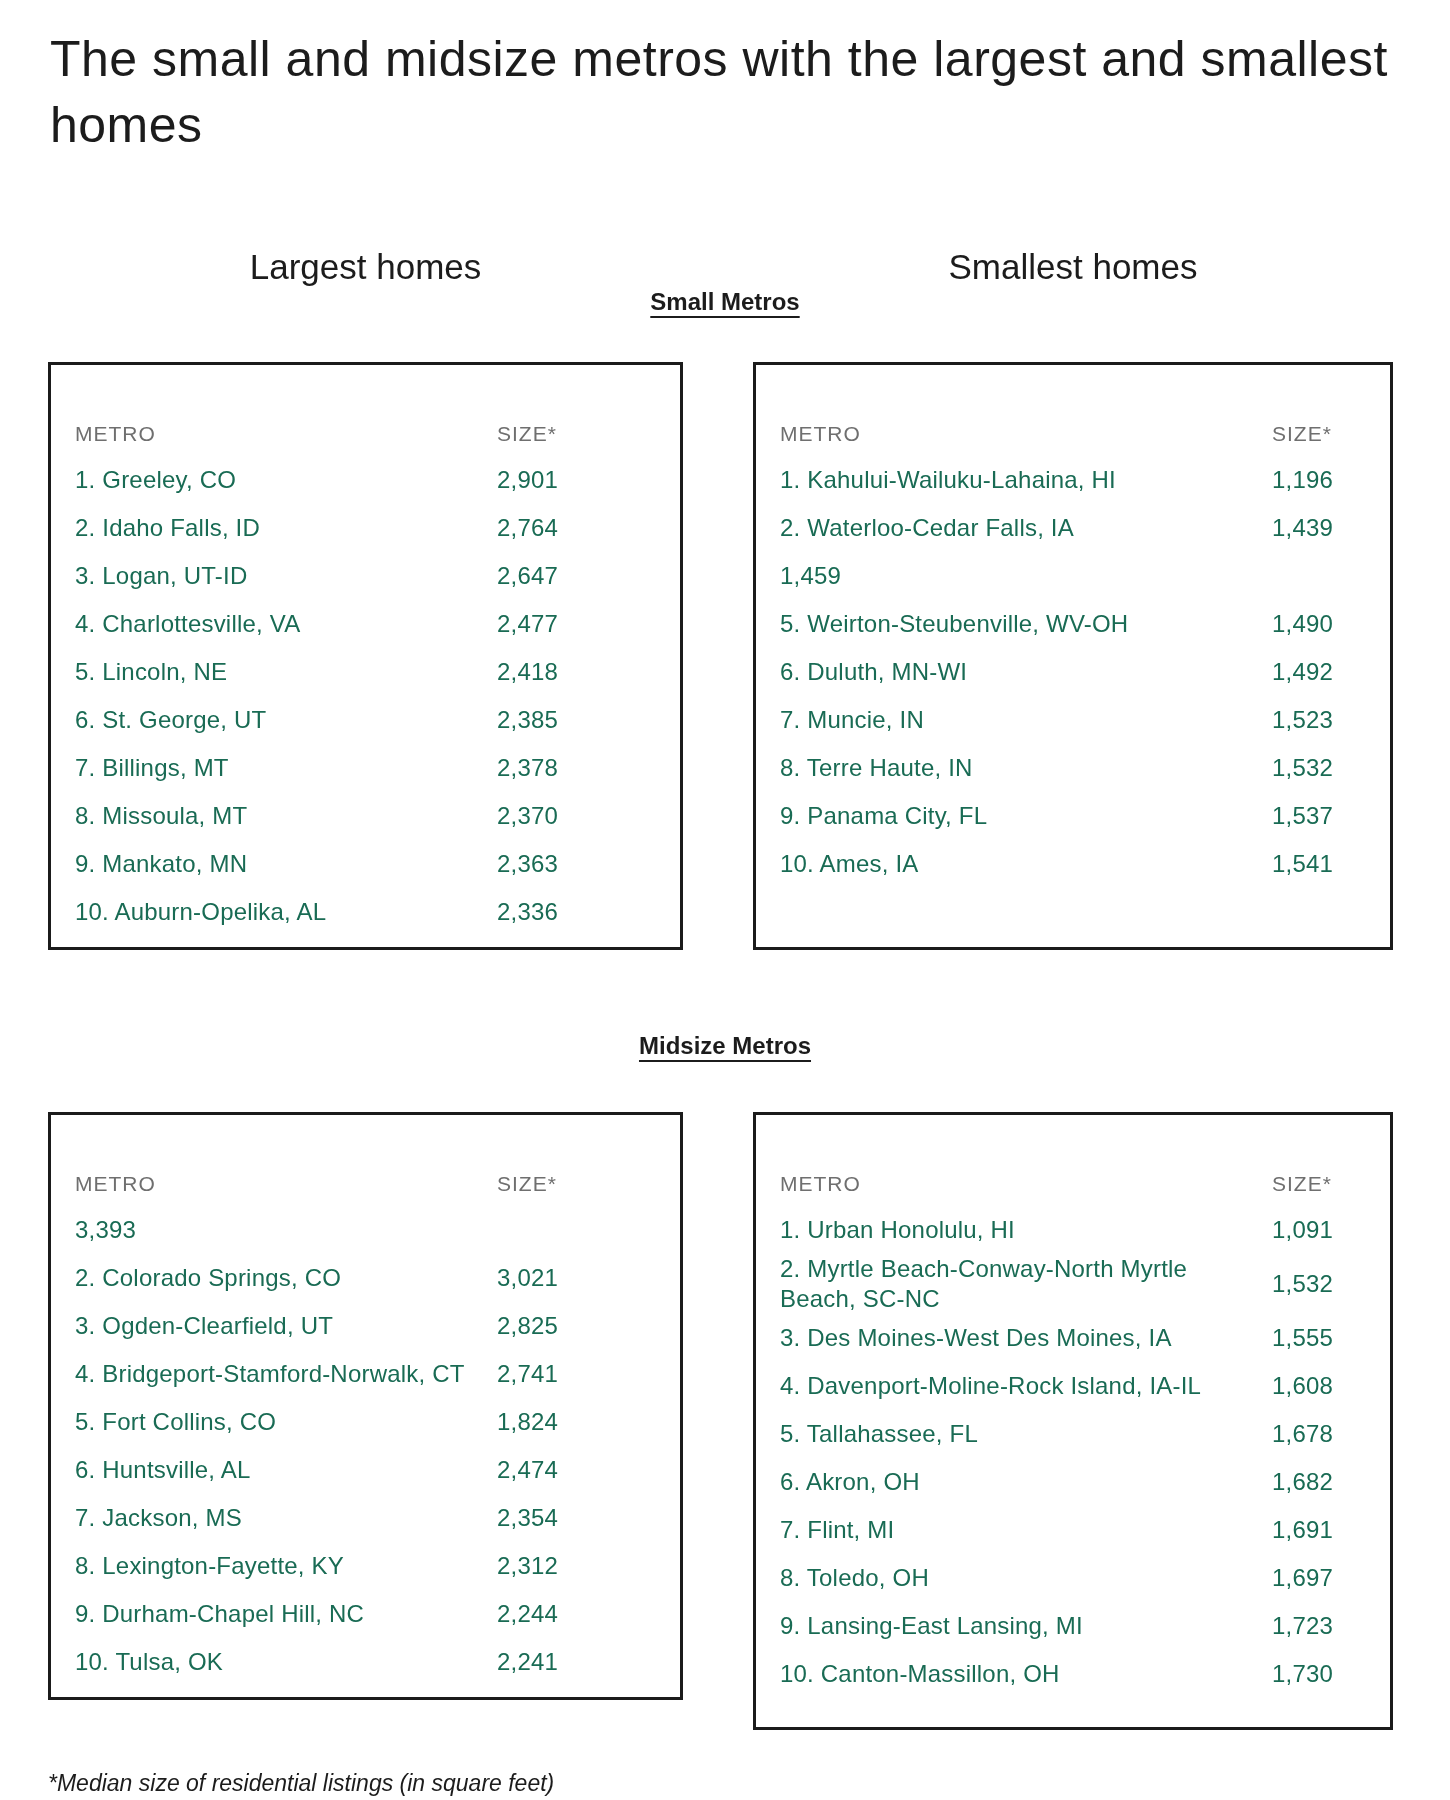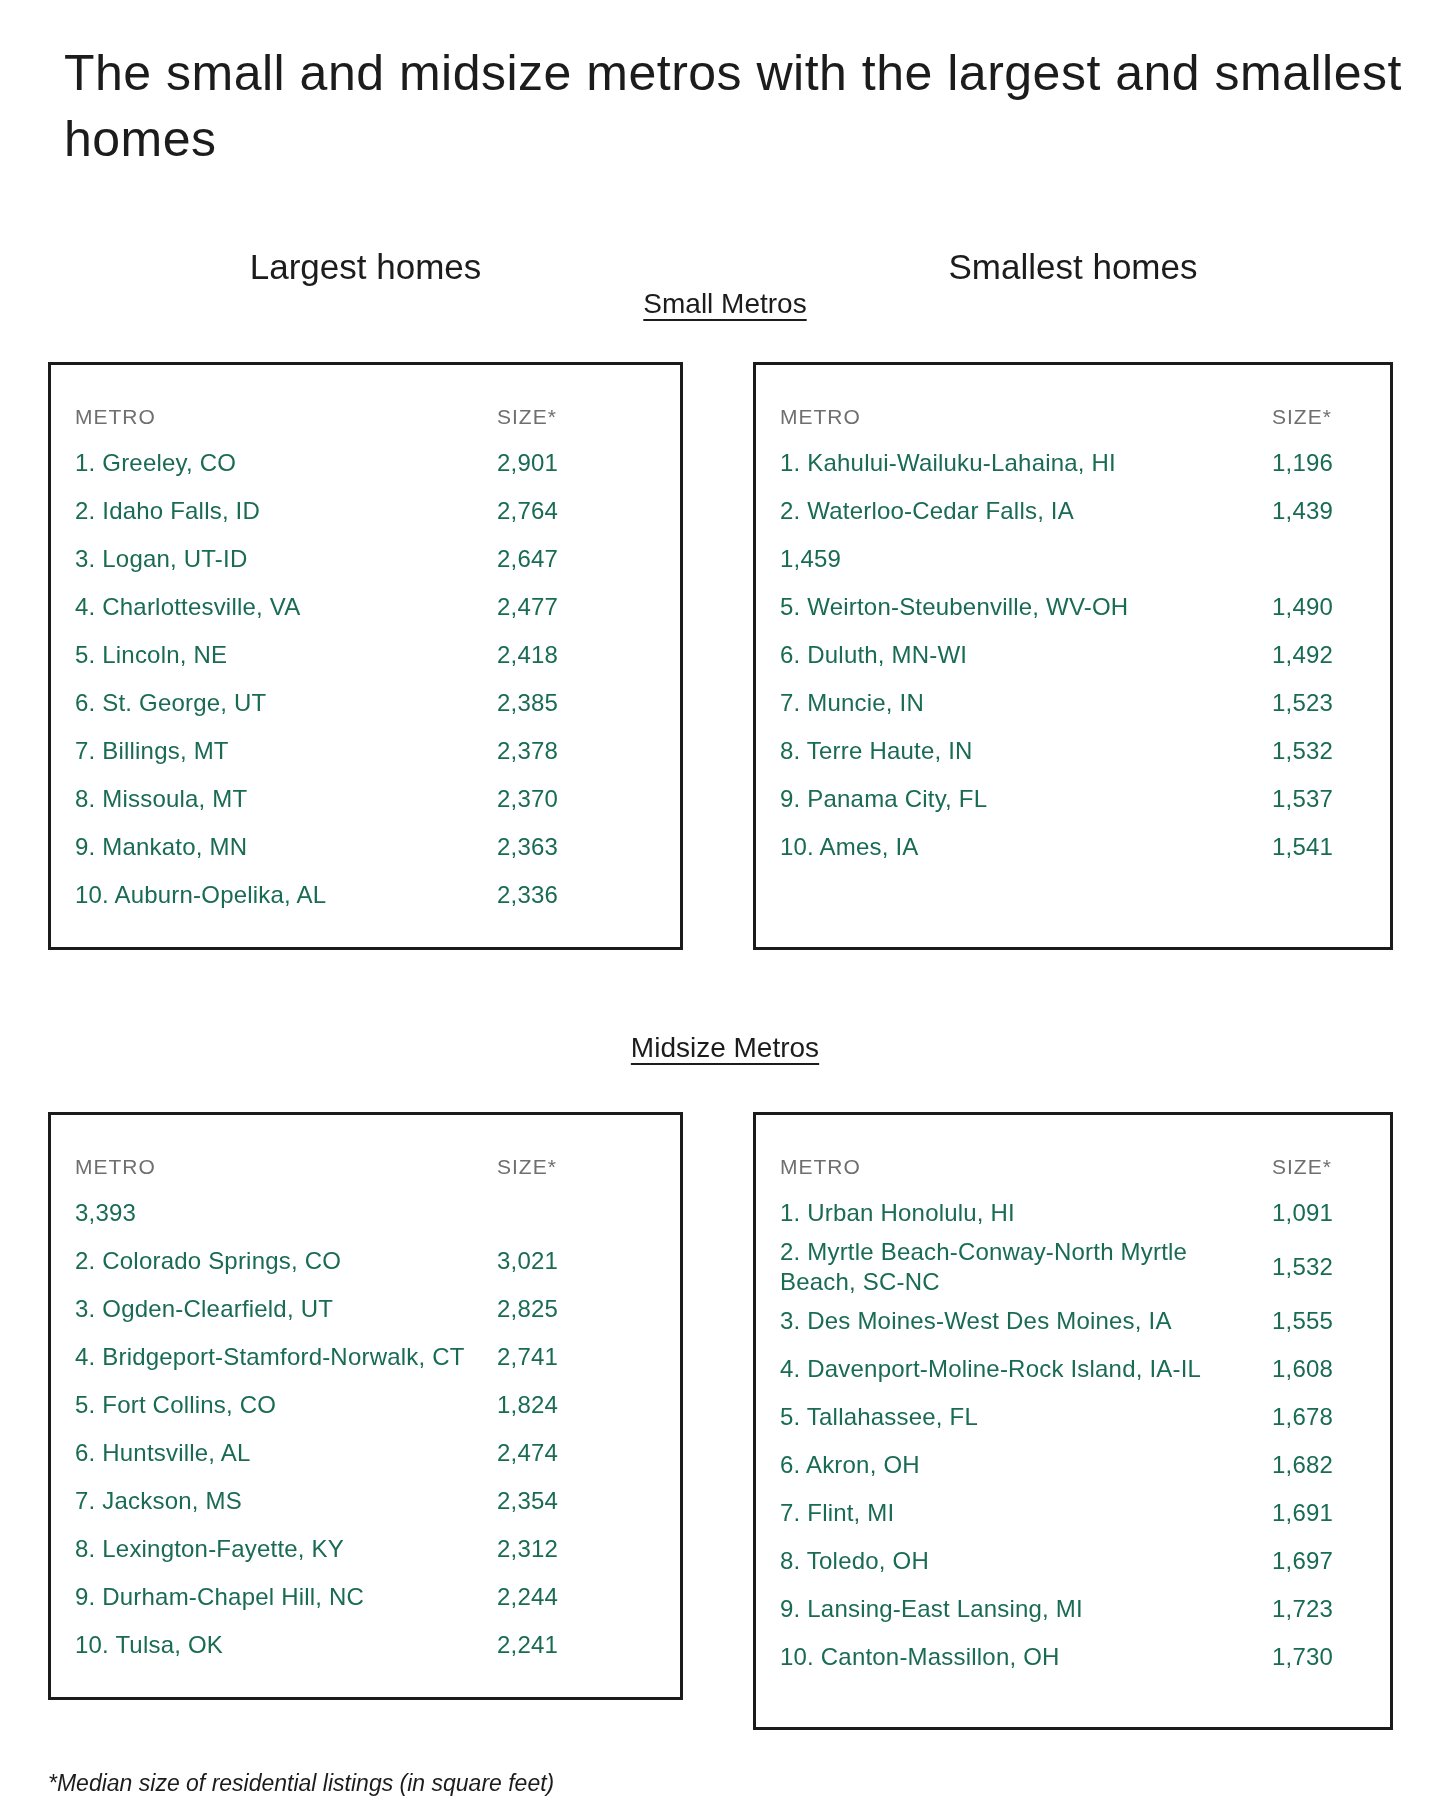--- a/index.html
+++ b/index.html
@@ -15,21 +15,21 @@
     background:#ffffff;
     font-family:"Liberation Sans", sans-serif;
     color:var(--ink);
     overflow:hidden;
   }
   .title{
     position:absolute;
     left:48px;
     top:24px;
     width:1350px;
-    margin:16px;
+    margin:2px;
     font-size:50px;
     line-height:1.32;
     font-weight:500;
     letter-spacing:0.5px;
     color:var(--ink);
   }
   .col-header{
     position:absolute;
     top:246px;
     text-align:center;
@@ -38,34 +38,34 @@
     font-weight:400;
     color:var(--ink);
   }
   .col-header--largest{left:48px;width:635px;}
   .col-header--smallest{left:753px;width:640px;}
   .section-heading{
     position:absolute;
     left:0;
     width:1450px;
     text-align:center;
-    font-size:28px;
-    font-weight:400;
+    font-size:24px;
+    font-weight:700;
     color:var(--ink);
     text-decoration:underline;
     text-decoration-thickness:2px;
     text-underline-offset:6px;
   }
   .section-heading--small{top:288px;}
   .section-heading--midsize{top:1032px;}
   .table{
     position:absolute;
     box-sizing:border-box;
     border:3px solid #1b1b1b;
-    padding:40px 18px 0 18px;
+    padding:57px 18px 0 18px;
     background:#ffffff;
   }
   .t-small-largest {left:48px; top:362px; width:635px; height:588px;}
   .t-small-smallest{left:753px;top:362px; width:640px; height:588px;}
   .t-mid-largest   {left:48px; top:1112px;width:635px; height:588px;}
   .t-mid-smallest  {left:753px;top:1112px;width:640px; height:618px;}
   .thead{
     display:flex;
     align-items:center;
     margin:0 0 10px 6px;

